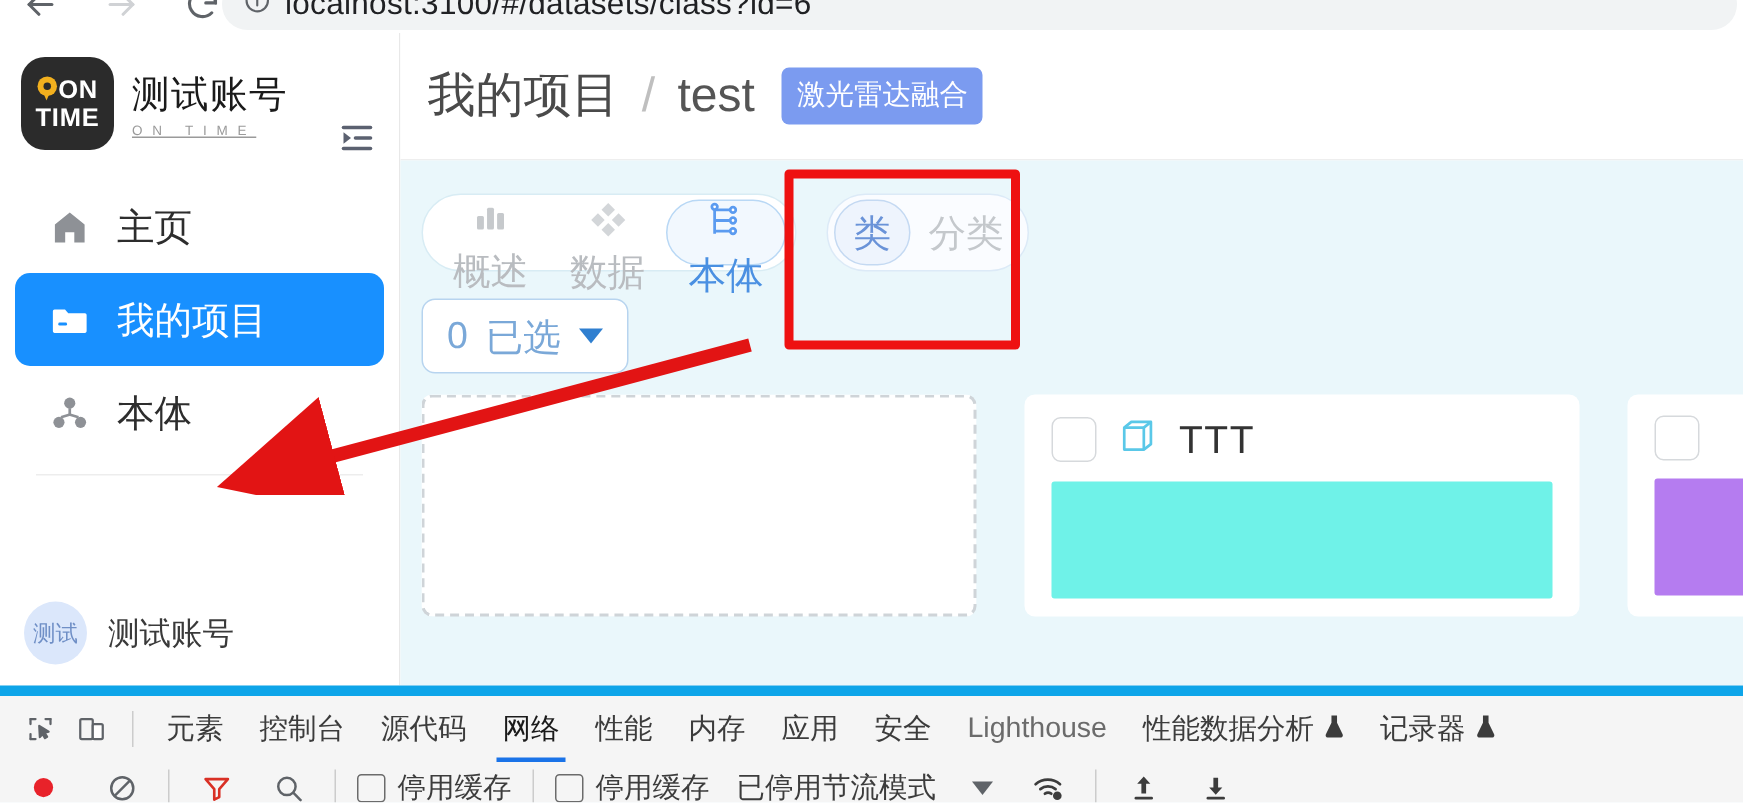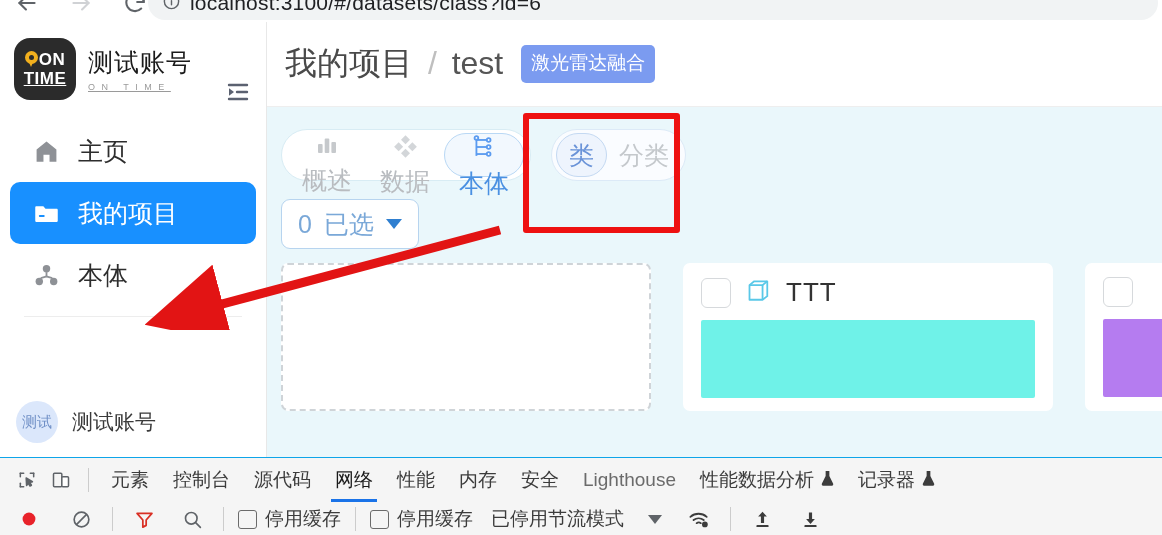--- a/index.html
+++ b/index.html
@@ -39,21 +39,21 @@
     position: absolute; left: 0; top: 0; width: 267px; height: 435px;
     background: #ffffff; border-right: 1px solid #e8e8e8;
   }
   .brand { display: flex; align-items: center; gap: 12px; padding: 16px 0 0 14px; }
   .brand-mark {
     width: 62px; height: 62px; border-radius: 16px; background: #2b2b2b;
     display: flex; flex-direction: column; align-items: center; justify-content: center;
     color: #ffffff; line-height: 1;
   }
   .brand-mark .l1 { font-size: 17px; font-weight: bold; letter-spacing: .5px; display: flex; align-items: center; }
-  .brand-mark .l2 { font-size: 17px; font-weight: bold; letter-spacing: .5px; margin-top: 2px; text-decoration: underline; }
+  .brand-mark .l2 { font-size: 17px; font-weight: bold; letter-spacing: .5px; margin-top: 2px; }
   .pin { display: inline-block; width: 13px; height: 17px; position: relative; margin-right: 1px; }
   .pin::before {
     content: ""; position: absolute; left: 0; top: 0; width: 13px; height: 13px;
     border-radius: 50%; background: #f2b01e;
   }
   .pin::after {
     content: ""; position: absolute; left: 3.5px; top: 9px; width: 0; height: 0;
     border-left: 3px solid transparent; border-right: 3px solid transparent;
     border-top: 7px solid #f2b01e;
   }
@@ -155,21 +155,21 @@
   .chk {
     width: 30px; height: 30px; border: 1px solid #d6d9dc; border-radius: 6px;
     background: #ffffff; cursor: pointer;
   }
   .card-title { font-size: 26px; color: #333333; letter-spacing: 1px; }
   .swatch { height: 78px; margin-top: 12px; border-radius: 2px; }
 
   
   .devtools {
     position: absolute; left: 0; top: 457px; width: 1162px; height: 78px;
-    background: #f5f5f5; border-top: 1px solid #0ea5e9; overflow: hidden;
+    background: #f5f5f5; border-top: 7px solid #0ea5e9; overflow: hidden;
   }
   .dt-row1 { display: flex; align-items: center; height: 44px; padding-left: 10px; }
   .dt-icon-btn {
     width: 34px; height: 34px; display: flex; align-items: center; justify-content: center;
     cursor: pointer;
   }
   .dt-sep { width: 1px; height: 24px; background: #cccccc; margin: 0 10px; }
   .dt-tab {
     padding: 0 12px; height: 44px; display: flex; align-items: center; gap: 7px;
     font-size: 19px; color: #3c3c3c; cursor: pointer; position: relative;
@@ -431,20 +431,21 @@
           </svg>
       </div>
       <div class="dt-sep"></div>
 
       <div class="dt-tab">元素</div>
       <div class="dt-tab">控制台</div>
       <div class="dt-tab">源代码</div>
       <div class="dt-tab active">网络</div>
       <div class="dt-tab">性能</div>
       <div class="dt-tab">内存</div>
+      <div class="dt-tab">应用</div>
       <div class="dt-tab">安全</div>
       <div class="dt-tab muted">Lighthouse</div>
       <div class="dt-tab">
         <span>性能数据分析</span>
         <span class="flask">
           <svg width="13" height="17" viewBox="0 0 14 18" fill="#3c3c3c">
               <path d="M5 1h4v5.2l4 8.2c.5 1 0 2.3-1.2 2.3H2.2C1 16.7.5 15.4 1 14.4l4-8.2z"></path>
             </svg>
         </span>
       </div>

